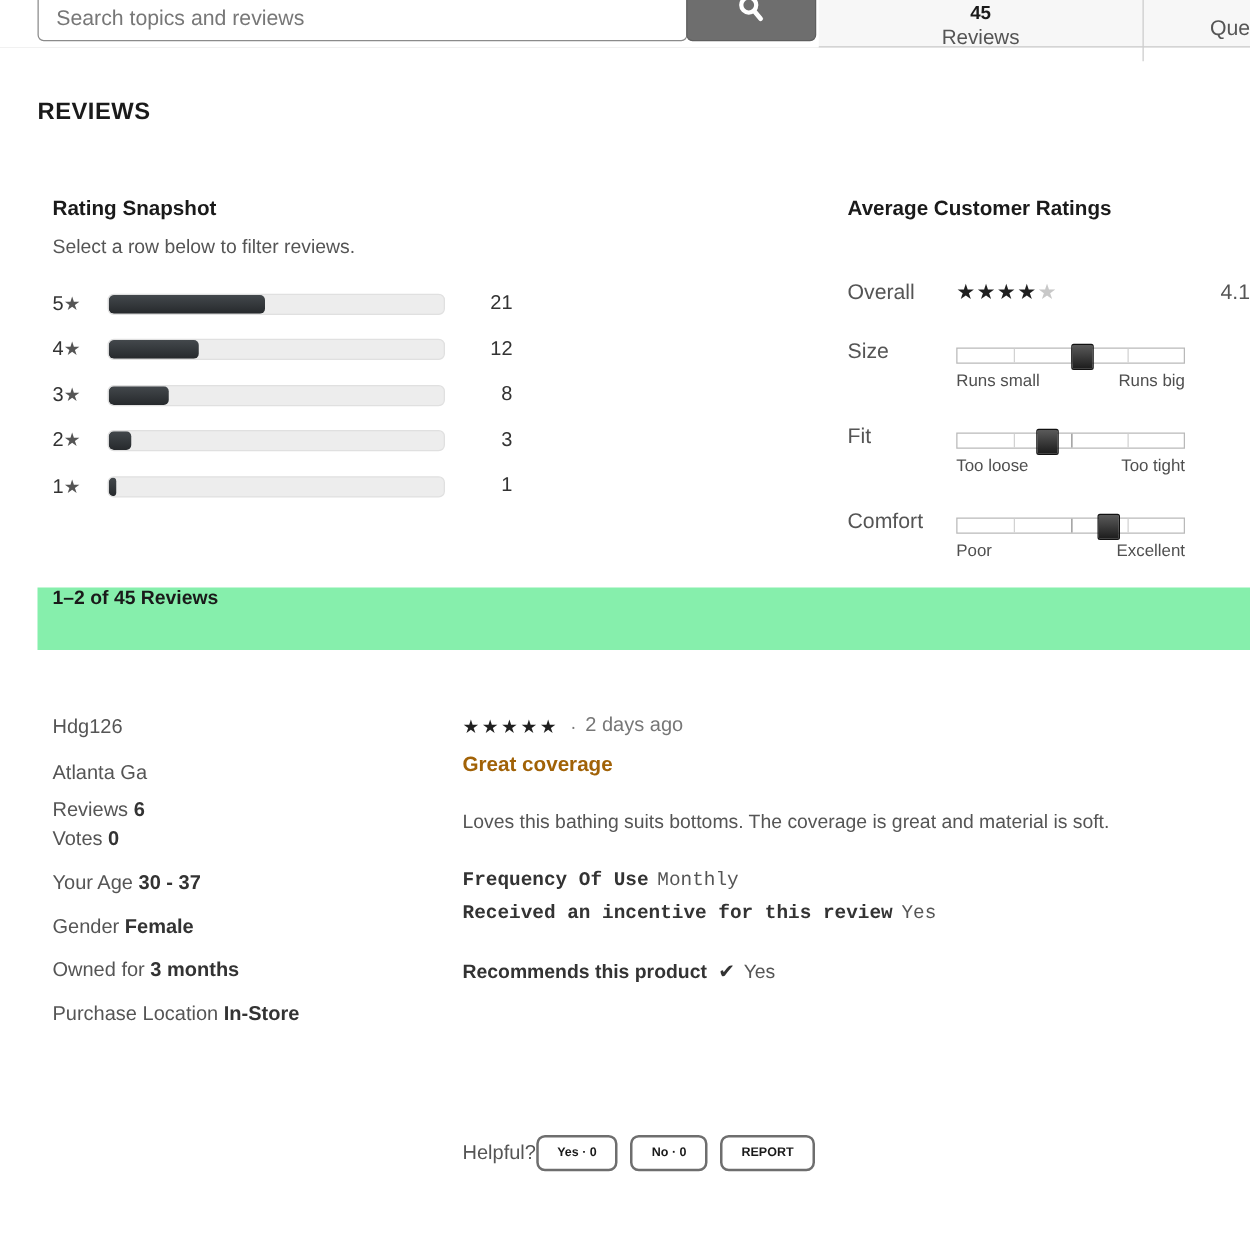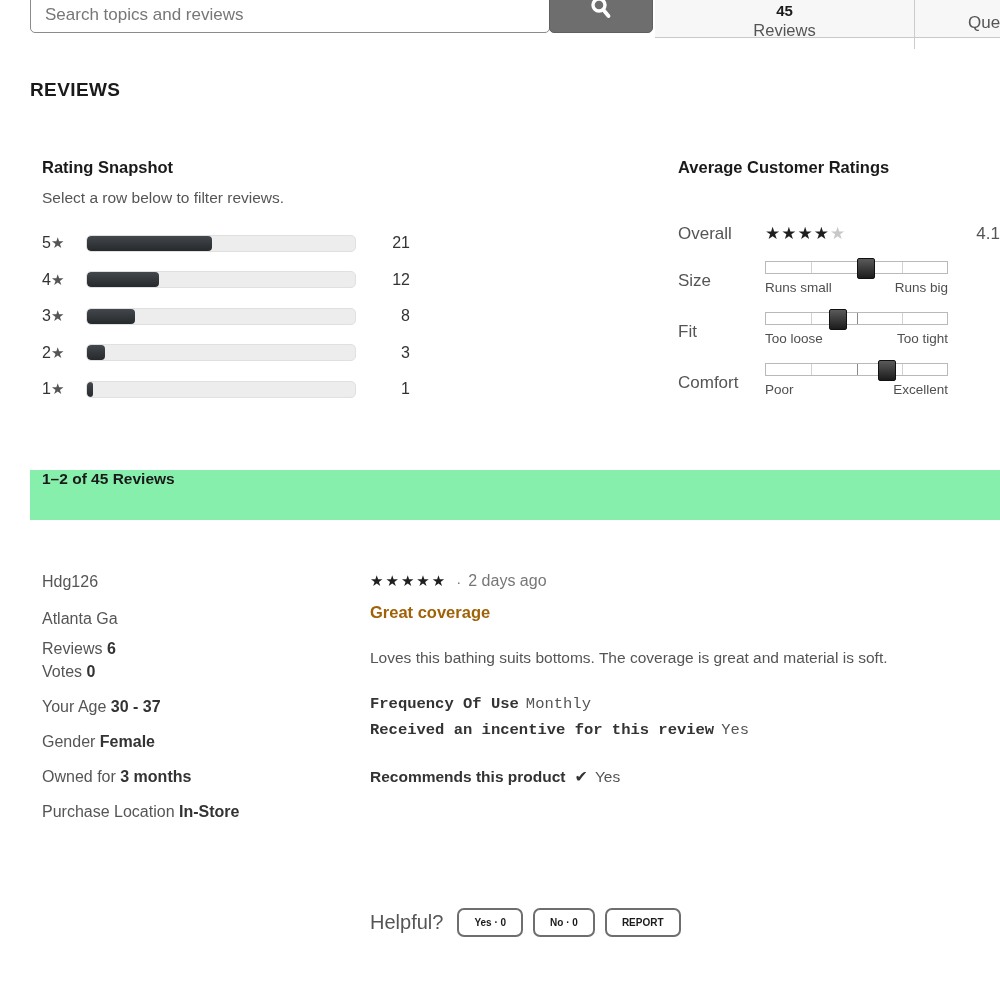--- a/index.html
+++ b/index.html
@@ -82,21 +82,21 @@
 
   
   .avg { position: absolute; top: 158px; left: 678px; width: 322px; }
   .overall-row { margin-top: 46px; display: flex; align-items: center; }
   .avg-label { width: 87px; font-size: 17px; color: #555; }
   .stars-filled { font-size: 17px; color: #1f1f1f; letter-spacing: 1px; }
   .stars-empty  { font-size: 17px; color: #c8c8c8; letter-spacing: 1px; }
   .overall-value { margin-left: auto; font-size: 17px; color: #555; }
   .slider-row { display: flex; margin-top: 17px; }
   .slider-row .avg-label { padding-top: 10px; }
-  .slider-col { width: 183px; }
+  .slider-col { width: 183px; margin-top: 17px; }
   .slider-track {
     position: relative; height: 13px; background: #fff;
     border: 1px solid #b9b9b9;
   }
   .tick { position: absolute; top: 0; width: 1px; height: 100%; background: #d2d2d2; }
   .tick.t25 { left: 25%; }
   .tick.t50 { left: 50%; background: #8a8a8a; }
   .tick.t75 { left: 75%; }
   .slider-handle {
     position: absolute; top: -4px; width: 18px; height: 21px;
@@ -133,21 +133,21 @@
   .review-field:first-child { margin-top: 0; }
   .field-label { font-weight: bold; color: #333; }
   .field-value { color: #555; margin-left: 7px; }
   .recommends { margin-top: 28px; font-size: 15.5px; }
   .rec-check { color: #333; margin-left: 9px; font-size: 16px; }
 
   .feedback-row {
     position: absolute; top: 908px; left: 370px;
     display: flex; align-items: center;
   }
-  .helpful-prompt { font-size: 20px; color: #555; margin-right: 14px; }
+  .helpful-prompt { font-size: 16px; color: #555; }
   .fb-btn {
     background: #fff; border: 2px solid #6e6e6e; border-radius: 7px;
     font-family: "Liberation Sans", sans-serif;
     font-size: 10px; font-weight: bold; color: #1a1a1a;
     padding: 7px 15px; margin-right: 10px; cursor: pointer; white-space: nowrap;
   }
 </style>
 </head>
 <body>
 

